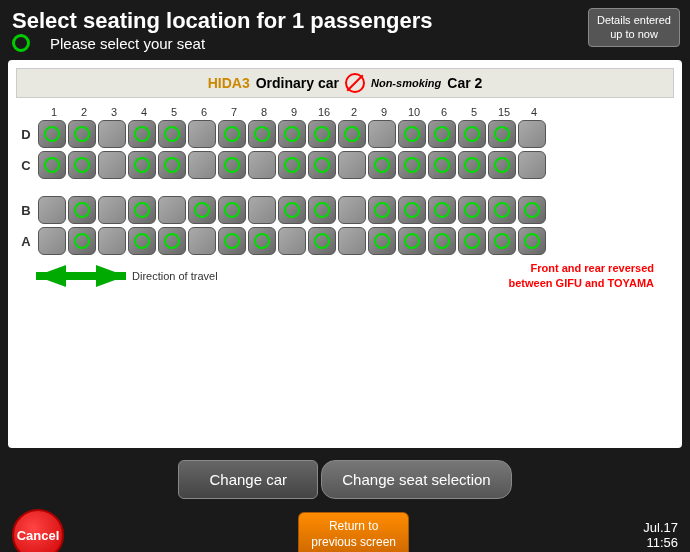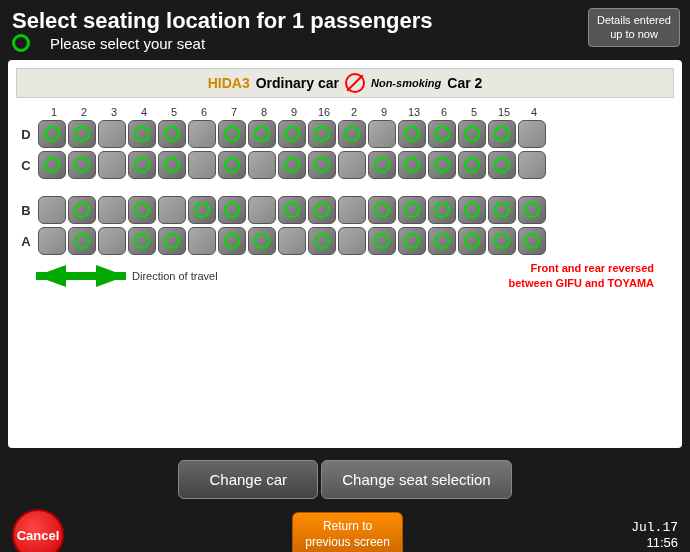--- a/index.html
+++ b/index.html
@@ -207,21 +207,21 @@
       border-radius: 6px;
       padding: 10px 30px;
       font-size: 15px;
       cursor: pointer;
       min-width: 140px;
     }
     .btn-change-seat {
       background: linear-gradient(to bottom, #777, #555);
       color: white;
       border: 1px solid #888;
-      border-radius: 6px;
+      border-radius: 14px;
       padding: 10px 20px;
       font-size: 15px;
       cursor: pointer;
       min-width: 180px;
     }
 
     
     .footer {
       display: flex;
       align-items: center;
@@ -254,21 +254,20 @@
       line-height: 1.3;
       min-width: 90px;
     }
     .datetime {
       color: white;
       font-size: 13px;
       text-align: right;
     }
     .datetime .date {
       display: block;
-      font-family: Liberation Mono, monospace;
     }
     .datetime .time {
       display: block;
     }
   </style>
 </head>
 <body>
 
 <div class="header">
   <div class="header-title">Select seating location for 1 passengers</div>
@@ -295,21 +294,21 @@
     <div class="col-num">3</div>
     <div class="col-num">4</div>
     <div class="col-num">5</div>
     <div class="col-num">6</div>
     <div class="col-num">7</div>
     <div class="col-num">8</div>
     <div class="col-num">9</div>
     <div class="col-num">16</div>
     <div class="col-num">2</div>
     <div class="col-num">9</div>
-    <div class="col-num">13</div>
+    <div class="col-num">10</div>
     <div class="col-num">6</div>
     <div class="col-num">5</div>
     <div class="col-num">15</div>
     <div class="col-num">4</div>
   </div>
 
   <div class="seat-row">
     <div class="row-label">D</div>
     <div class="seat available">
         <div class="seat-circle"></div>

